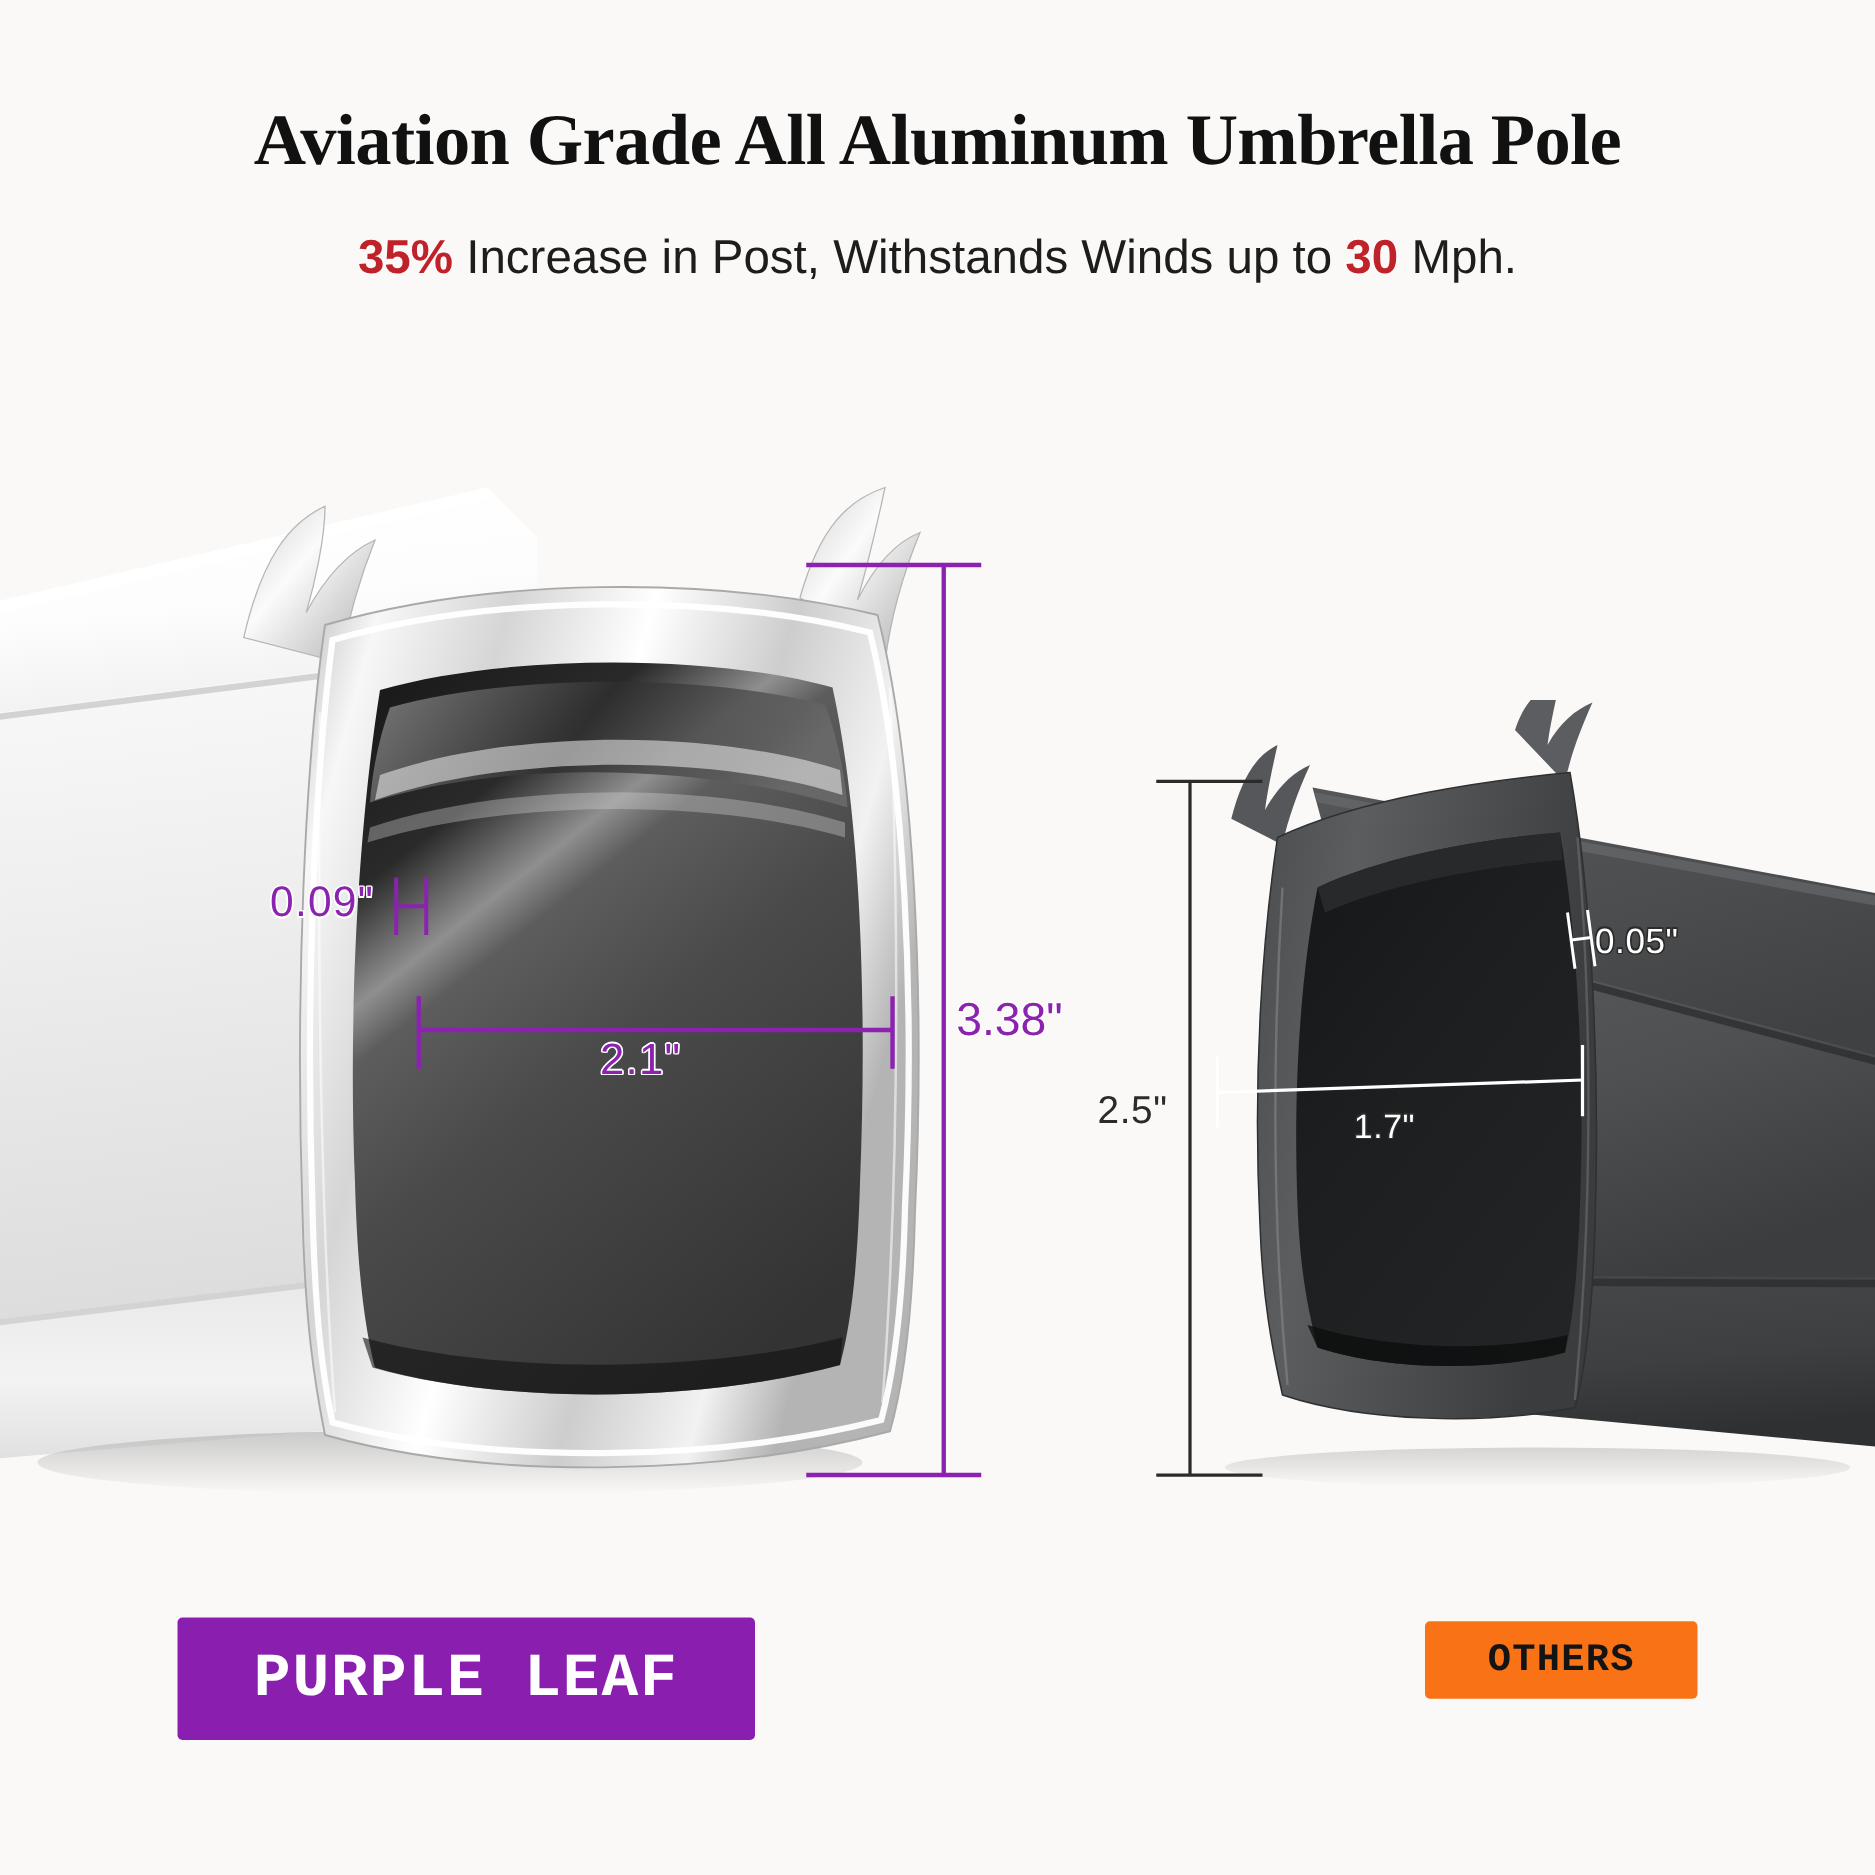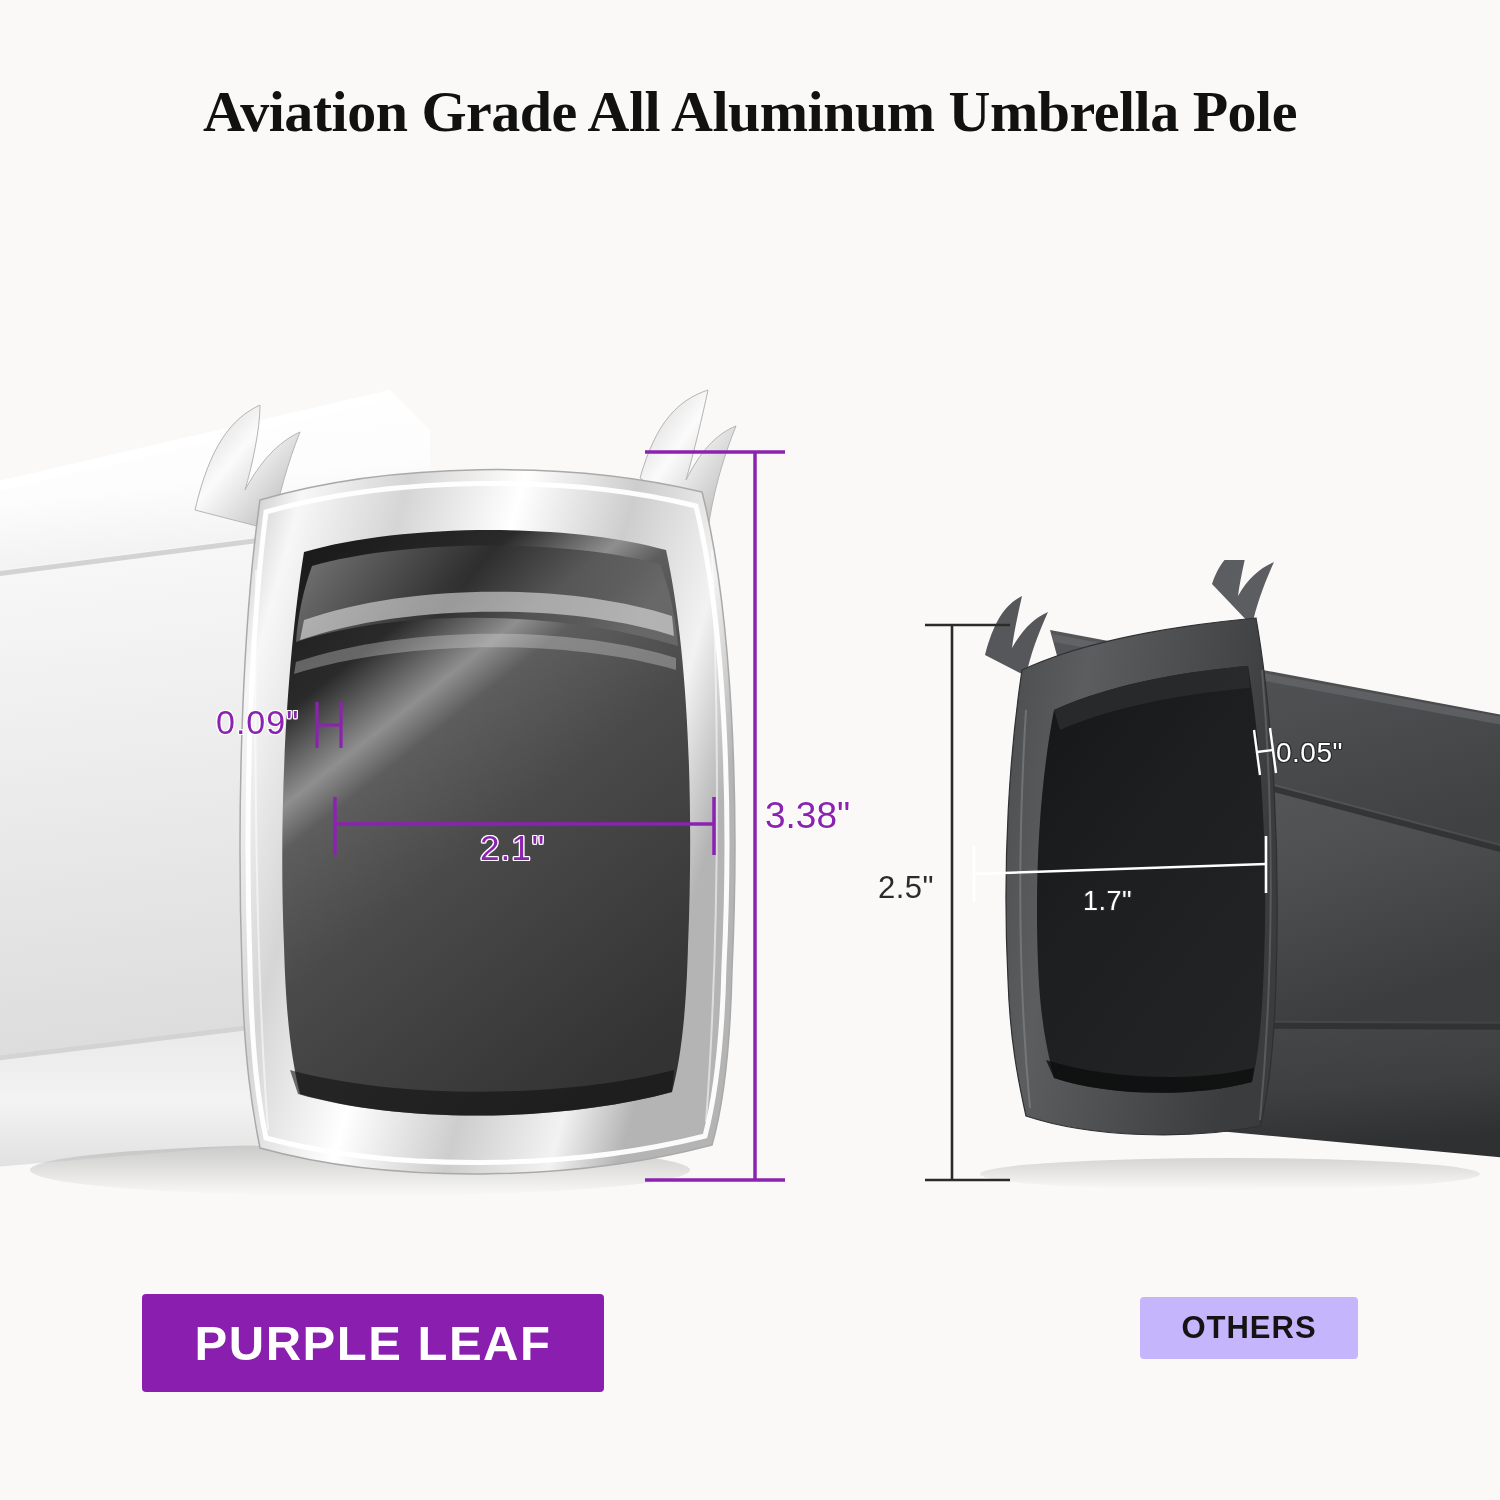--- a/index.html
+++ b/index.html
@@ -70,39 +70,41 @@
   #dim005{left:1276px;top:737px;}
   #dim17 {left:1083px;top:886px;font-size:27px;}
 
   
   .badge{
     position:absolute;
     display:flex;align-items:center;justify-content:center;
     border-radius:4px;
     font-weight:bold;
     box-sizing:border-box;
+    font-family:Liberation Mono, monospace;
   }
   #badgePurple{
     left:142px;top:1294px;width:462px;height:98px;
     background:#8A1FAF;color:#ffffff;
     font-size:49px;letter-spacing:1.5px;
   }
   #badgeOthers{
     left:1140px;top:1297px;width:218px;height:62px;
-    background:#c4b5fd;color:#141414;
+    background:#f97316;color:#141414;
     font-size:31px;letter-spacing:1px;
   }
 </style>
 </head>
 <body>
 
 <div id="stage">
 
   <div class="title">Aviation Grade All Aluminum Umbrella Pole</div>
 
+  <div class="subtitle"><span class="accent">35%</span><span> Increase in Post, Withstands Winds up to </span><span class="accent">30</span><span> Mph.</span></div>
 
   <svg id="leftPole" viewBox="0 0 840 870">
     <defs>
       <linearGradient id="bodyTop" x1="0" y1="0" x2="0.25" y2="1">
         <stop offset="0%" stop-color="#ffffff"></stop>
         <stop offset="55%" stop-color="#fdfdfd"></stop>
         <stop offset="100%" stop-color="#efefef"></stop>
       </linearGradient>
       <linearGradient id="bodyMid" x1="0" y1="0" x2="0.1" y2="1">
         <stop offset="0%" stop-color="#fafafa"></stop>

